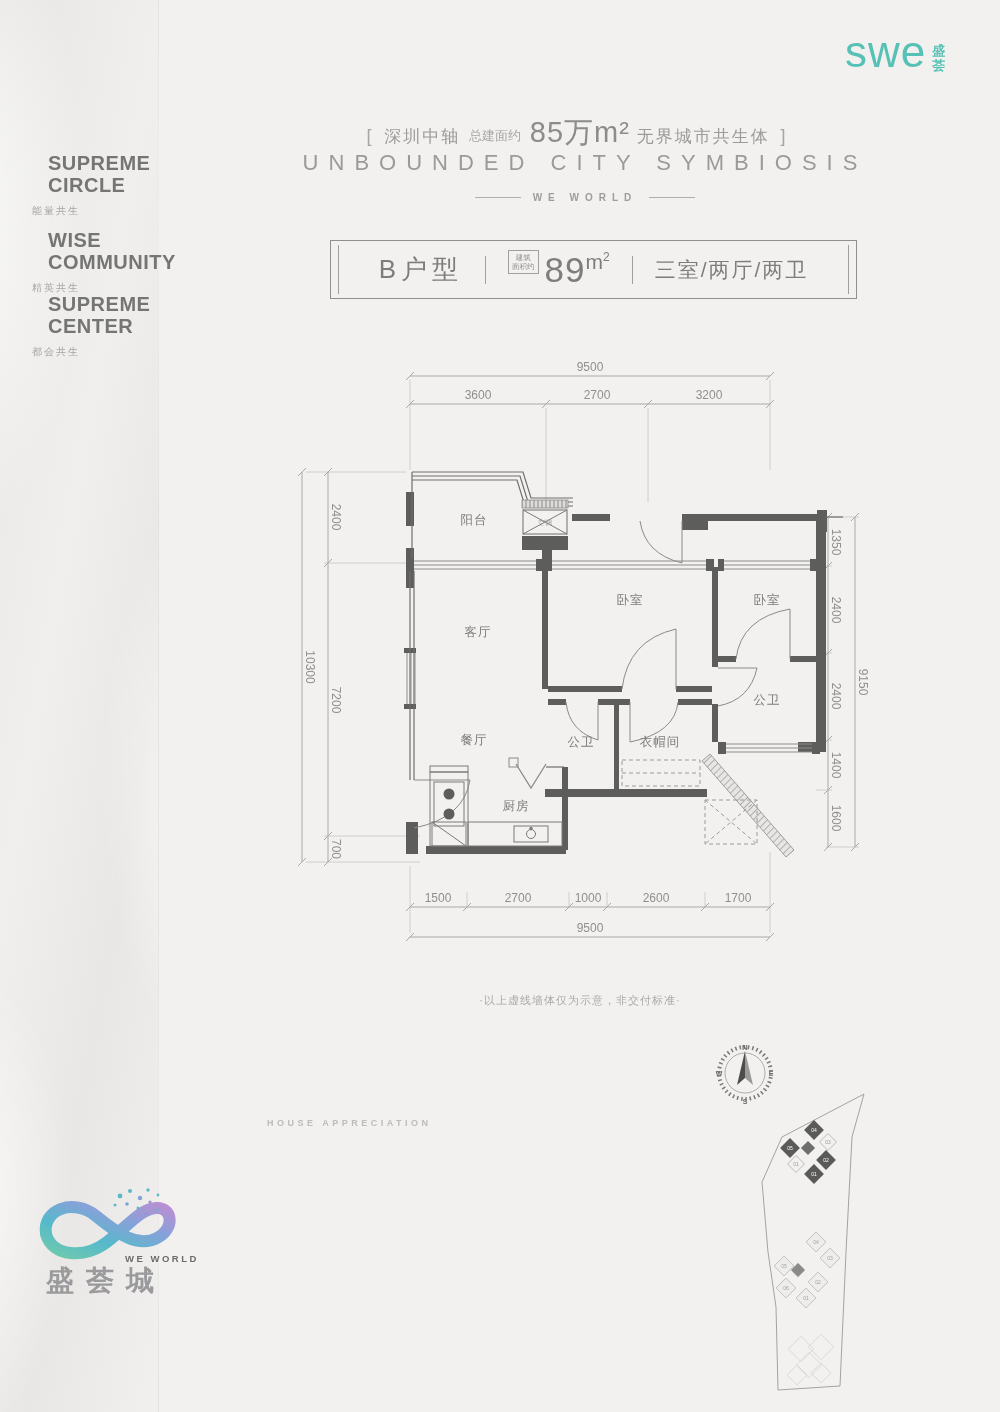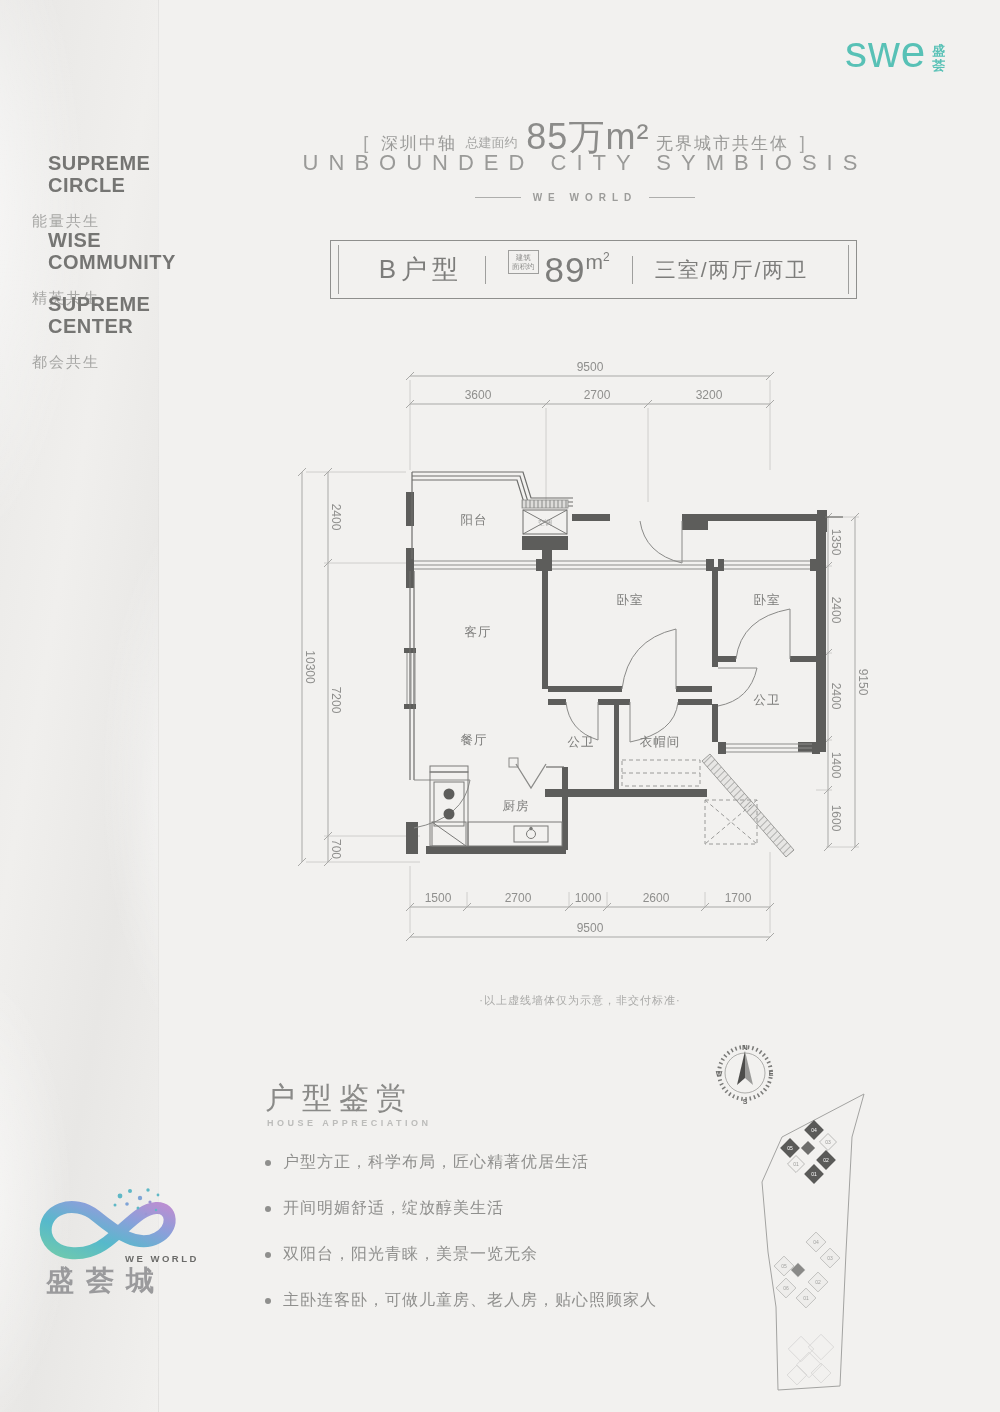--- a/index.html
+++ b/index.html
@@ -11,31 +11,31 @@
       radial-gradient(140% 40% at -30% 15%, rgba(255,255,255,.85), rgba(255,255,255,0) 60%),
       radial-gradient(120% 35% at 130% 55%, rgba(255,255,255,.7), rgba(255,255,255,0) 55%),
       radial-gradient(120% 30% at -20% 85%, rgba(255,255,255,.6), rgba(255,255,255,0) 55%),
       linear-gradient(100deg,#e7e6e4,#f0efed 40%,#e8e7e5 68%,#f1f0ee);
     border-right:1px solid rgba(0,0,0,.035);}
   
   #swe{position:absolute; left:845px; top:30px; display:flex; align-items:flex-end; color:#58c1b6;}
   #swe .word{font-size:44px; letter-spacing:1px; font-weight:400; line-height:1;}
   #swe .stack{display:flex; flex-direction:column; margin-left:6px; font-size:13px; line-height:1.15; font-weight:700;}
   
-  #tagline{position:absolute; left:170px; top:113px; width:830px; text-align:center; color:#9b9b99; font-size:17px; letter-spacing:2px; white-space:nowrap;}
+  #tagline{position:absolute; left:162px; top:113px; width:830px; text-align:center; color:#9b9b99; font-size:17px; letter-spacing:2px; white-space:nowrap;}
   #tagline .bracket{font-size:18px; color:#a5a5a3; margin:0 4px;}
   #tagline .minitag{display:inline-flex; flex-direction:row; font-size:13px; line-height:1.15; letter-spacing:0; vertical-align:2px; color:#a5a5a3; margin:0 2px;}
-  #tagline .big{font-size:36px; color:#8c8c8a; font-weight:500; letter-spacing:1px;margin-top:16px;}
+  #tagline .big{font-size:29px; color:#8c8c8a; font-weight:500; letter-spacing:1px;margin-top:16px;}
   #title-en{position:absolute; left:170px; top:150px; width:830px; text-align:center; font-size:22px; letter-spacing:10px; color:#9a9a98; font-weight:400;}
   #weworld{position:absolute; left:170px; top:192px; width:830px; display:flex; align-items:center; justify-content:center; color:#9c9c9a; font-size:10px; letter-spacing:6px; font-weight:700;}
   #weworld .dash{width:46px; height:1px; background:#aeaeac; margin:0 12px;}
   
   .side-group{position:absolute; left:32px; width:140px;}
   .side-en{font-size:20px; font-weight:700; color:#757573; letter-spacing:.5px; line-height:1.1;margin-left:16px;}
-  .side-cn{font-size:15px; color:#a6a6a4; letter-spacing:2px; margin-top:16px;}
+  .side-cn{font-size:10px; color:#a6a6a4; letter-spacing:2px; margin-top:8px;}
   
   #unitbar{position:absolute; left:330px; top:240px; width:525px; height:57px; border:1.5px solid #8f8f8d; display:flex; align-items:center; justify-content:center; color:#7d7d7b;}
   #unitbar .endline{position:absolute; top:4px; bottom:4px; width:1px; background:#9f9f9d;}
   #unitbar .endline.l{left:7px;} #unitbar .endline.r{right:7px;}
   #unitbar .name{font-size:26px; letter-spacing:5px;}
   #unitbar .vdiv{width:1px; height:28px; background:#9f9f9d; margin:0 22px;}
   #unitbar .areabox{display:inline-flex; flex-direction:column; border:1px solid #9f9f9d; font-size:7.5px; line-height:1.2; padding:2px 3px; color:#8f8f8d; margin-right:6px; text-align:center;}
   #unitbar .num{font-size:35px; font-weight:300; letter-spacing:1px;}
   #unitbar .unit{font-size:21px; font-weight:300;}
   #unitbar .sup{font-size:12px; vertical-align:10px;}
@@ -303,40 +303,21 @@
       <text class="roomtxt" x="350" y="252">卧室</text>
       <text class="roomtxt" x="487" y="252">卧室</text>
       <text class="roomtxt" x="487" y="352" font-size="11">公卫</text>
       <text class="roomtxt" x="301" y="394" font-size="11">公卫</text>
       <text class="roomtxt" x="380" y="394" font-size="11">衣帽间</text>
     </g>
   </svg>
 
   <div id="plan-note">·以上虚线墙体仅为示意，非交付标准·</div>
 
-  <div id="appre-title">户型鉴赏</div>
   <div id="appre-sub">HOUSE APPRECIATION</div>
-  <div id="bullets">
-    <div class="b">
-        <span class="dot"></span>
-        <span>户型方正，科学布局，匠心精著优居生活</span>
-      </div>
-    <div class="b">
-        <span class="dot"></span>
-        <span>开间明媚舒适，绽放醇美生活</span>
-      </div>
-    <div class="b">
-        <span class="dot"></span>
-        <span>双阳台，阳光青睐，美景一览无余</span>
-      </div>
-    <div class="b">
-        <span class="dot"></span>
-        <span>主卧连客卧，可做儿童房、老人房，贴心照顾家人</span>
-      </div>
-  </div>
 
   <svg id="compass" width="66" height="66" viewBox="0 0 66 66">
     <circle cx="33" cy="33" r="26" fill="none" stroke="#7b7b79" stroke-width="4" stroke-dasharray="1.5,2.8"></circle>
     <circle cx="33" cy="33" r="20" fill="none" stroke="#9a9a98" stroke-width="0.8"></circle>
     <polygon points="33,11 25,45 33,38" fill="#4d4d4b"></polygon>
     <polygon points="33,11 41,45 33,38" fill="#9a9a98"></polygon>
     <text x="33" y="10" font-size="8" font-weight="bold" fill="#6b6b69" text-anchor="middle">N</text>
     <text x="59" y="36" font-size="7" font-weight="bold" fill="#6b6b69" text-anchor="middle">E</text>
     <text x="33" y="64" font-size="7" font-weight="bold" fill="#6b6b69" text-anchor="middle">S</text>
     <text x="7" y="36" font-size="7" font-weight="bold" fill="#6b6b69" text-anchor="middle">W</text>

